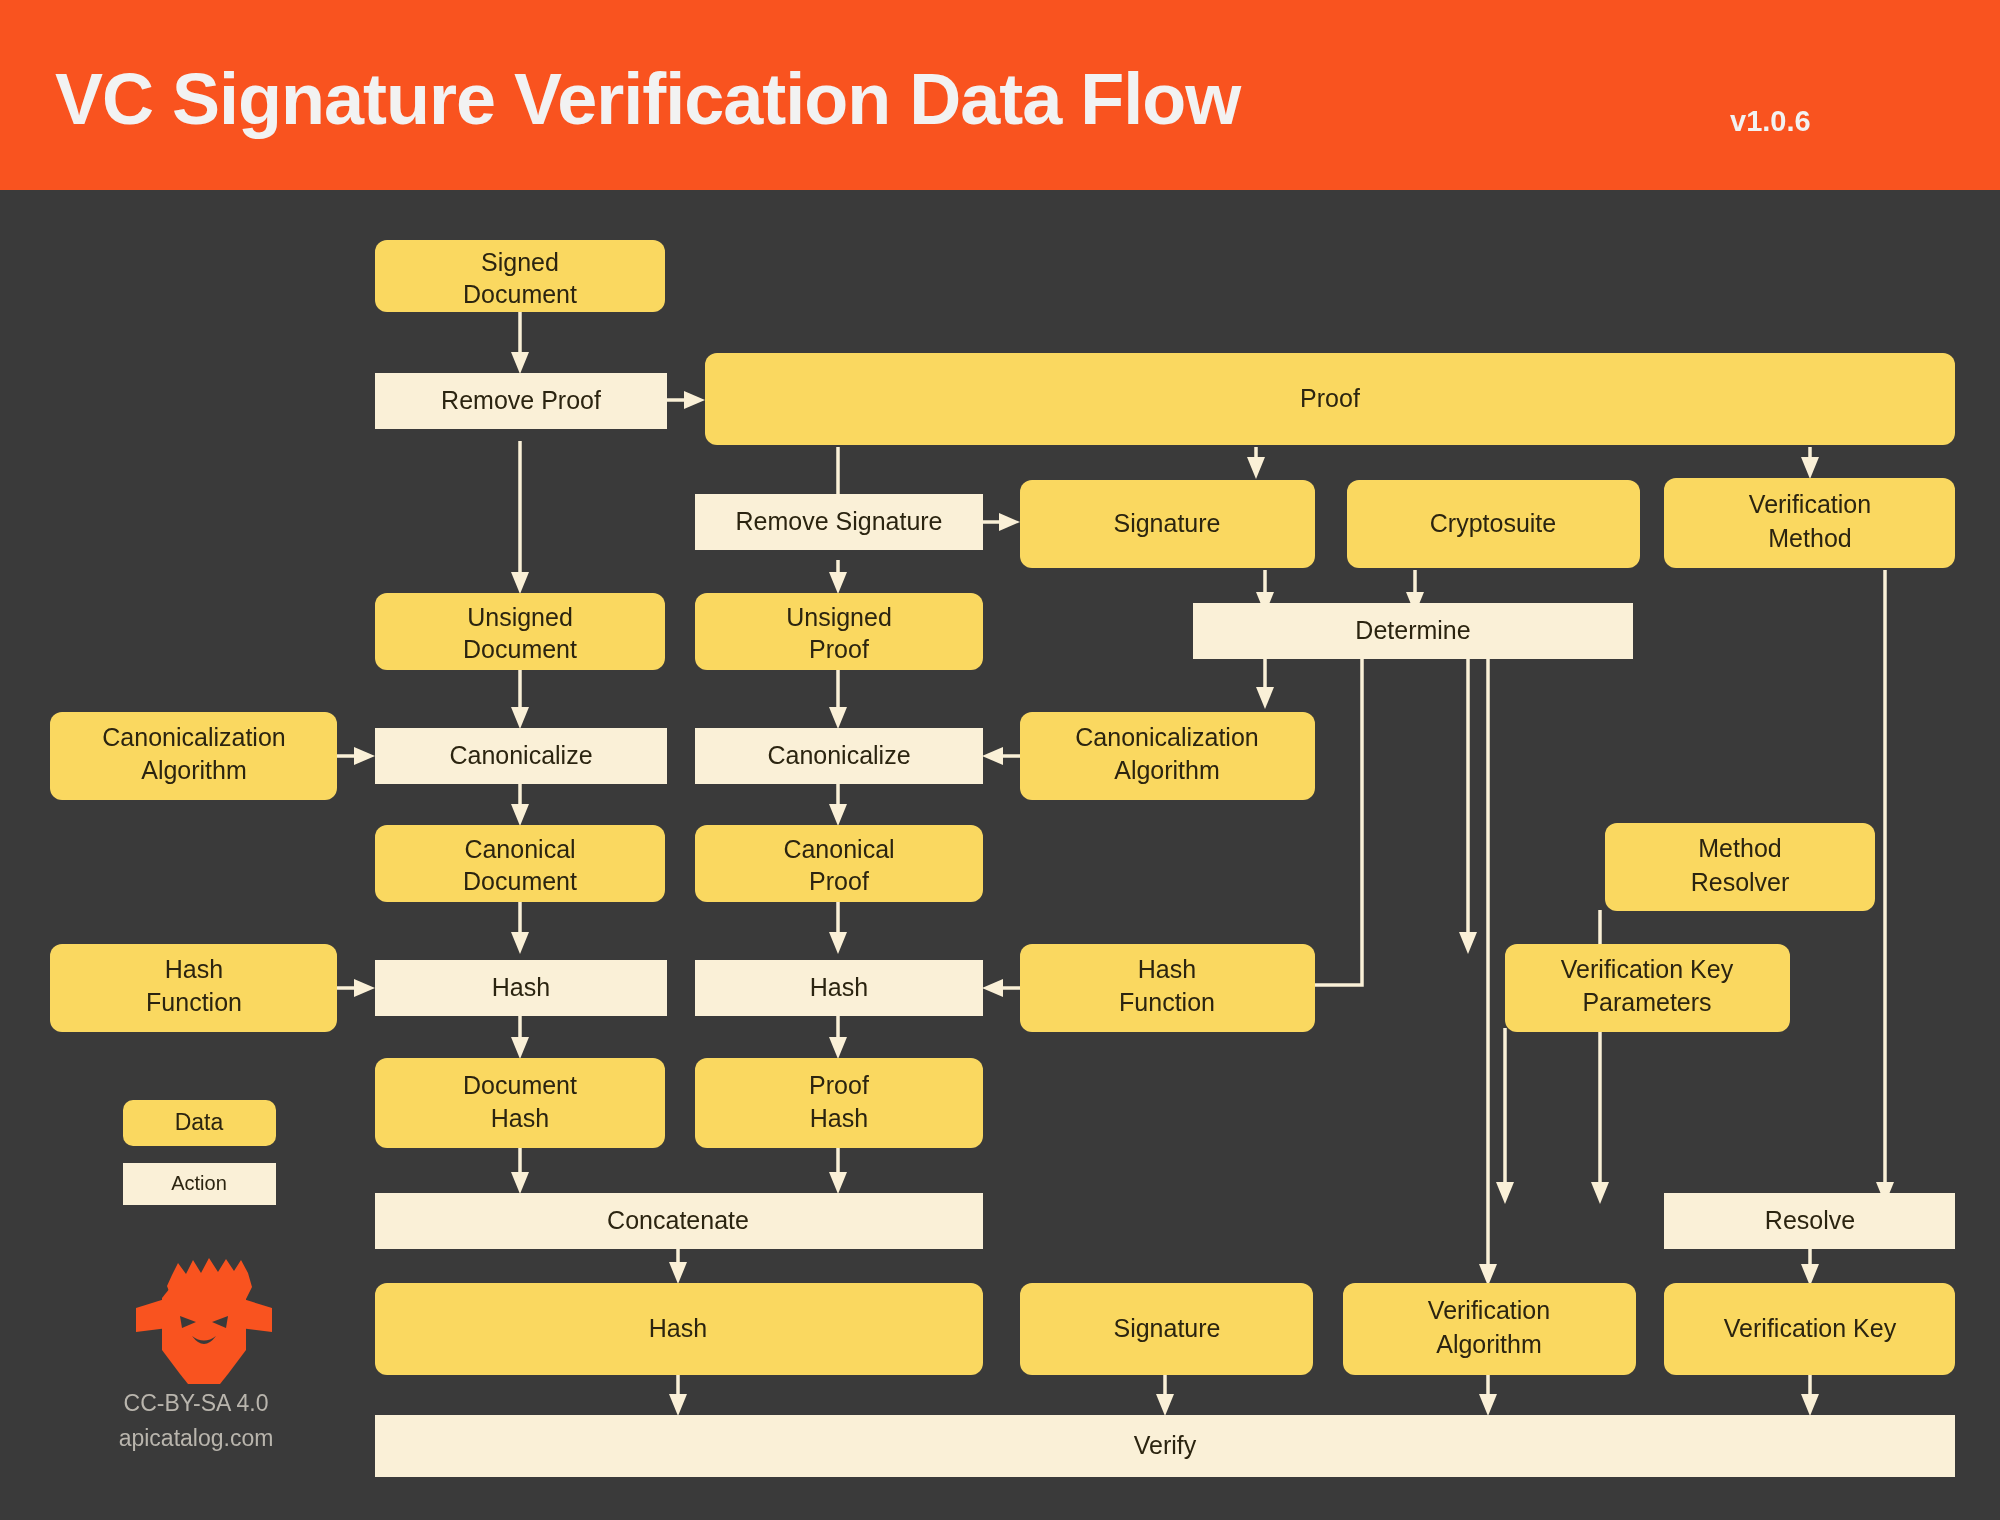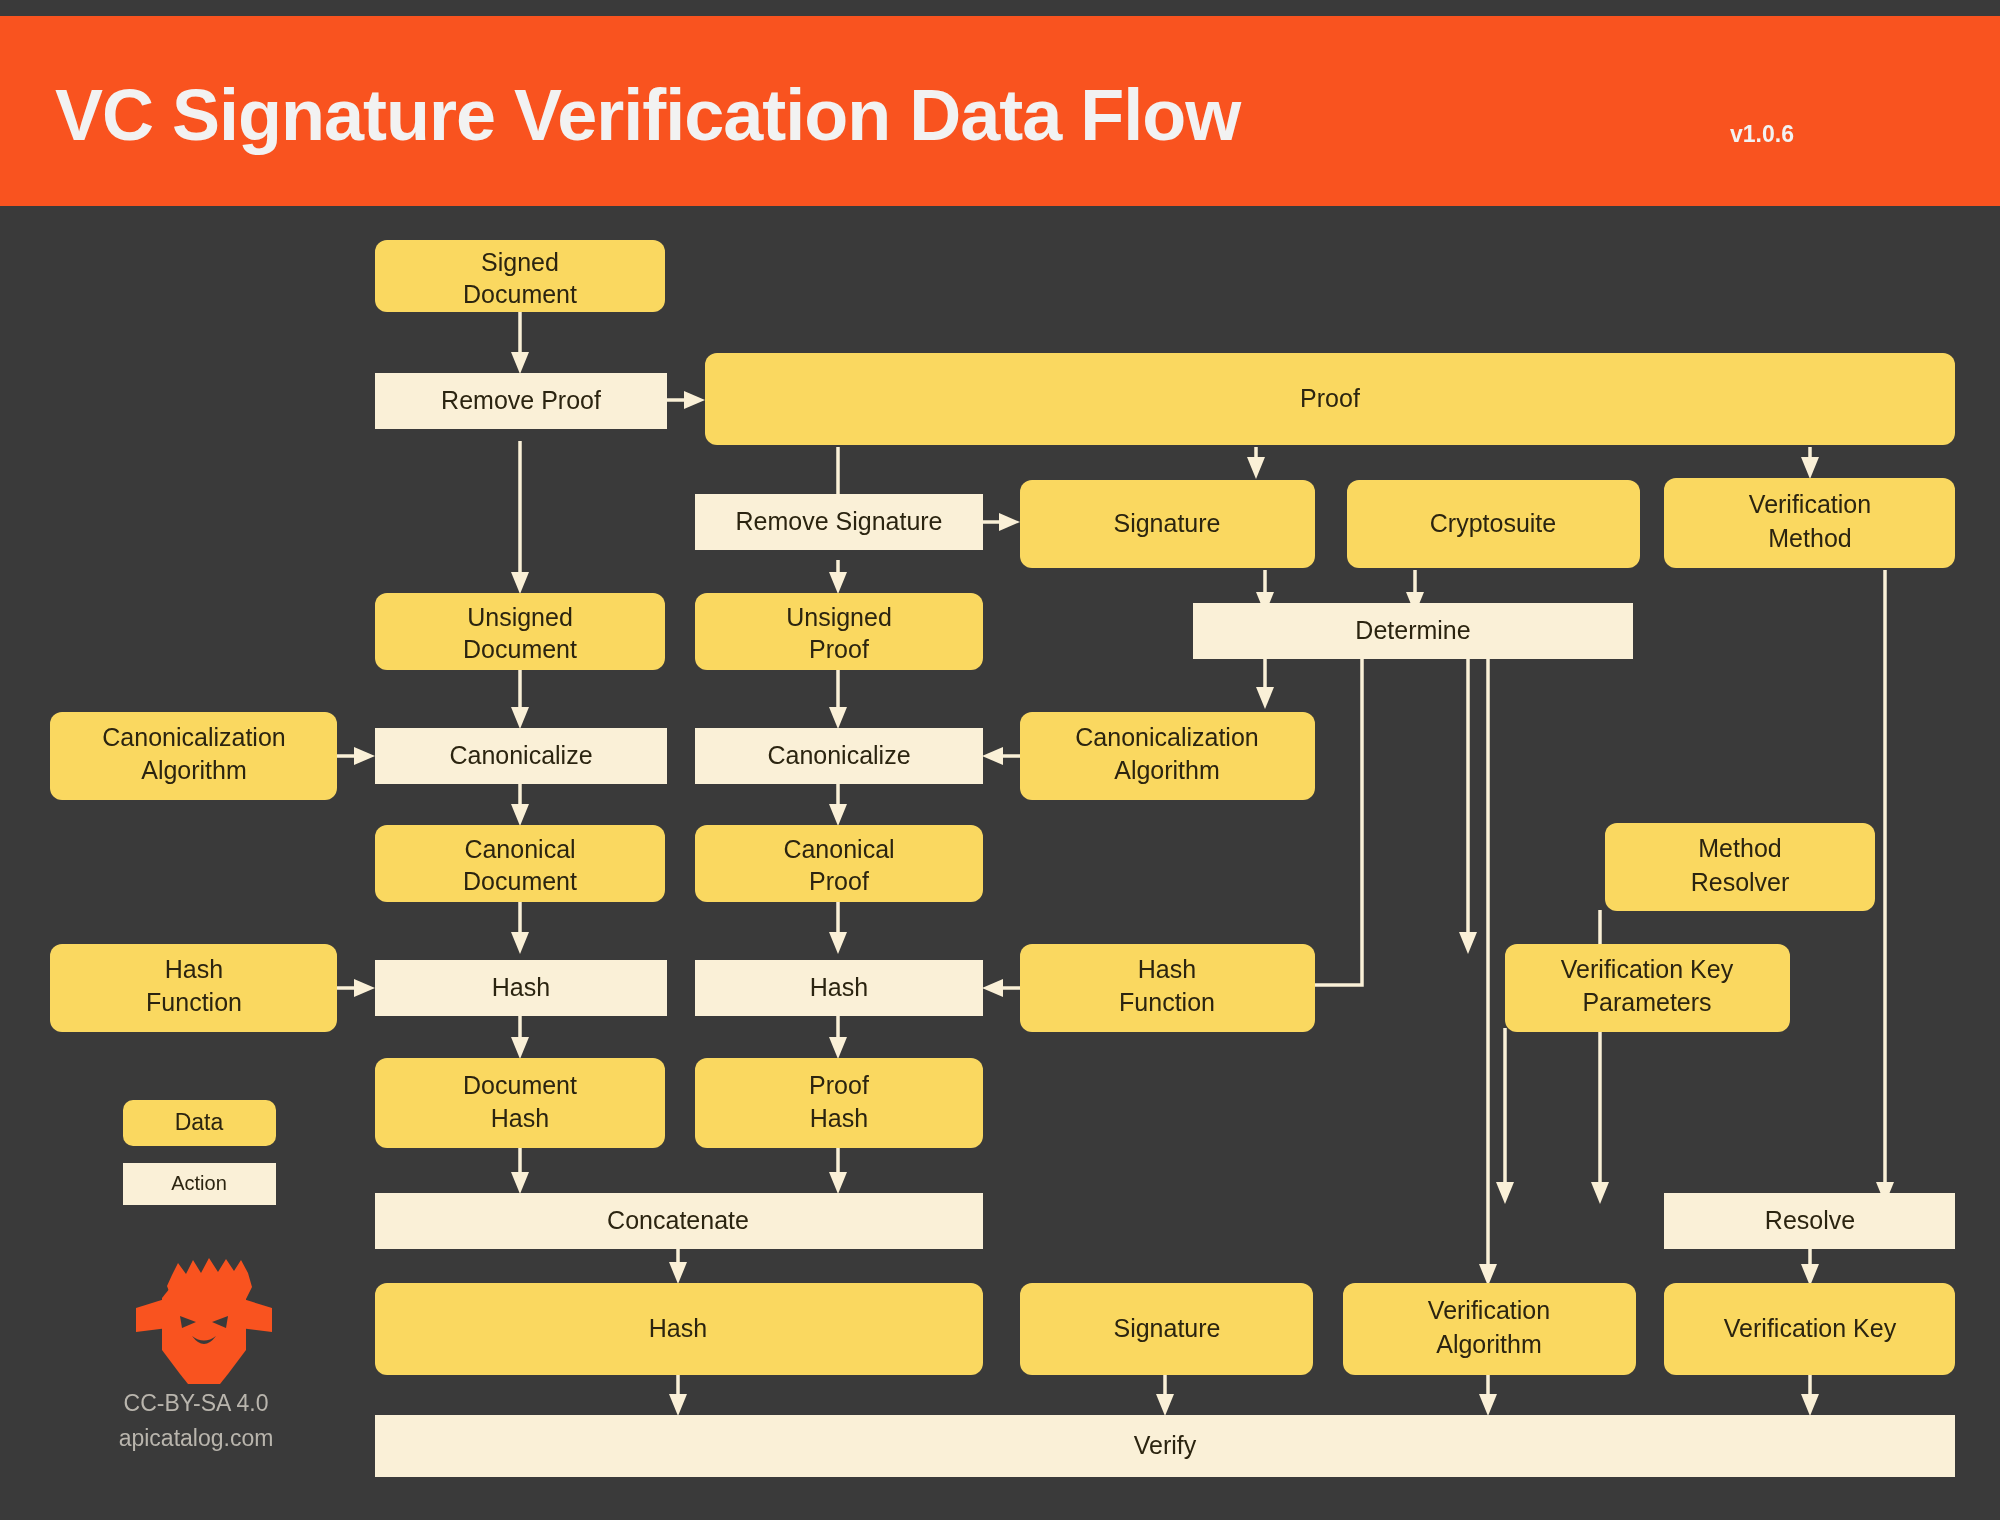--- a/index.html
+++ b/index.html
@@ -10,40 +10,40 @@
   #page {
     position: relative;
     width: 2000px;
     height: 1520px;
     background: #3a3a3a;
     font-family: "Liberation Sans", sans-serif;
     overflow: hidden;
   }
   #header-bar {
     position: absolute;
-    left: 0; top: 16px;
+    left: 0; top: 0;
     width: 2000px;
     height: 190px;
     background: #f9531f;
   }
   #title-text {
     position: absolute;
     left: 55px;
     top: 58px;
     font-size: 72px;
     font-weight: bold;
     color: #f2f2f2;
     letter-spacing: -1px;
     white-space: nowrap;
   }
   #version-text {
     position: absolute;
     left: 1730px;
     top: 105px;
-    font-size: 23px;
+    font-size: 29px;
     font-weight: bold;
     color: #f2f2f2;
   }
   svg#flow {
     position: absolute;
     left: 0;
     top: 0;
   }
   .node-label {
     font-family: "Liberation Sans", sans-serif;

